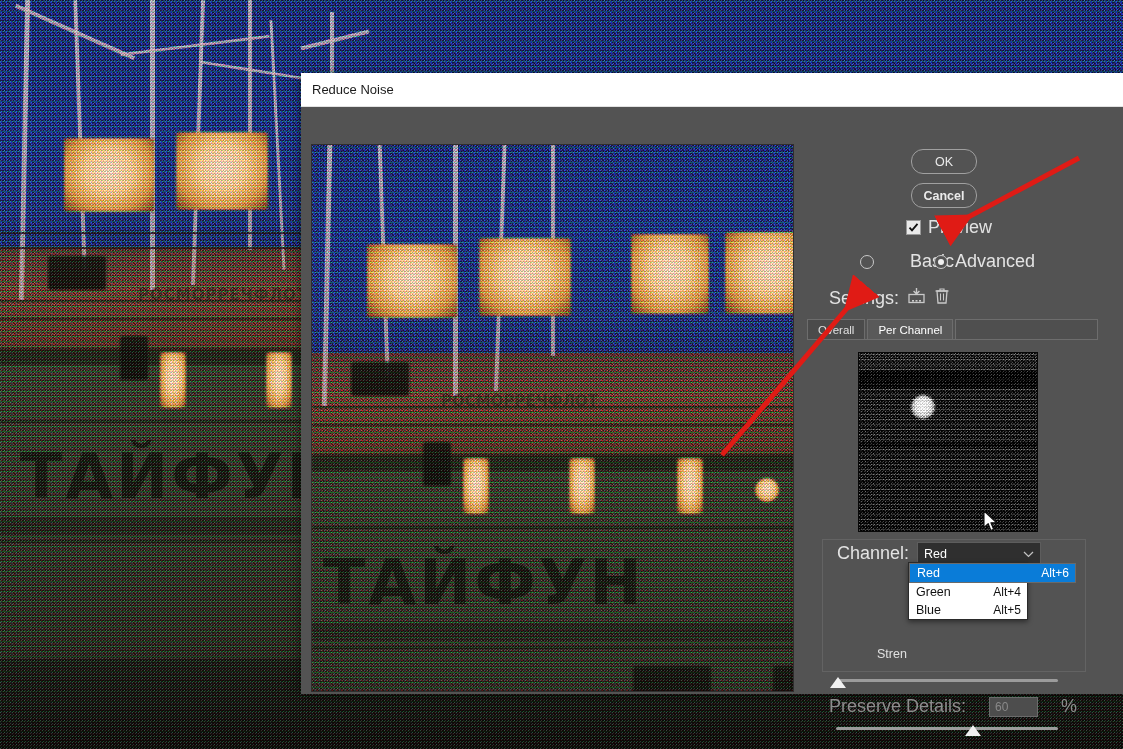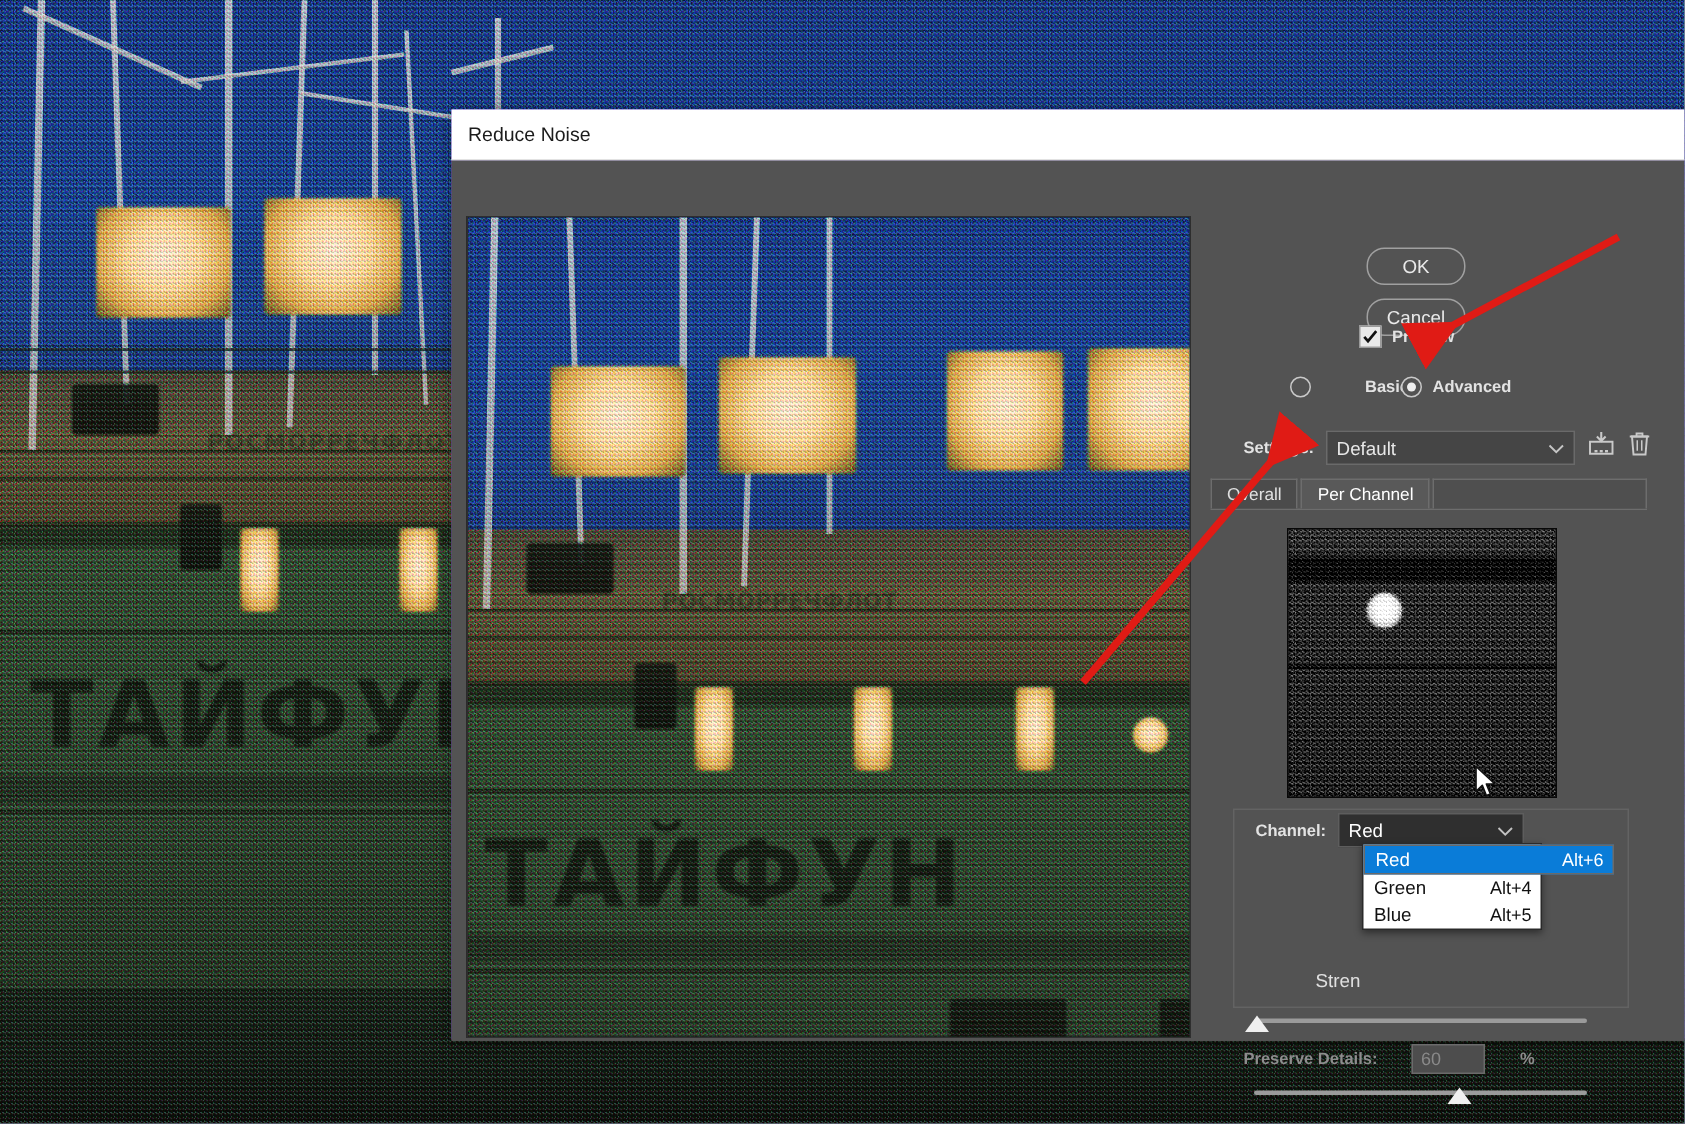--- a/index.html
+++ b/index.html
@@ -224,42 +224,42 @@
     height: 23px;
     border-radius: 12px;
     border: 1px solid #a0a0a0;
     background: #535353;
     color: #eaeaea;
     font-size: 12.5px;
     display: flex;
     align-items: center;
     justify-content: center;
     cursor: pointer;
-    margin: 16px auto;
+    margin: 0 auto;
   }
   #ok-btn { position: absolute; left: 107px; top: 42px; }
-  #cancel-btn { position: absolute; left: 107px; top: 76px; }
+  #cancel-btn { position: absolute; left: 107px; top: 76px; font-weight: bold; }
 
   .checkrow {
     position: absolute;
     left: 102px;
     top: 110px;
     display: flex;
     align-items: center;
     gap: 7px;
     cursor: pointer;
   }
   .cbox {
     width: 13px; height: 13px;
     background: #e9e9e9;
     border: 1px solid #9a9a9a;
     display: flex; align-items: center; justify-content: center;
   }
   .cbox svg { display:block; }
-  .lbl { color: #e3e3e3; font-size: 11px; font-weight: bold; }
+  .lbl { color: #e3e3e3; font-size: 18px; }
   .lbl.dim { color: #8d8d8d; }
 
   .radiorow {
     position: absolute;
     top: 144px;
     display: flex;
     align-items: center;
     gap: 7px;
     cursor: pointer;
   }
@@ -615,28 +615,20 @@
         </div>
         <div class="radiorow" id="radio-advanced">
           <span class="radio">
               <span class="dot"></span>
             </span>
           <span class="lbl">Advanced</span>
         </div>
 
         <div class="settingsrow">
           <span class="lbl">Settings:</span>
-          <span class="sel">
-            <span>Default</span>
-            <span class="chev">
-              <svg width="11" height="8" viewBox="0 0 11 8">
-                <path d="M1 2 L5.5 6.4 L10 2" fill="none" stroke="#dcdcdc" stroke-width="1.3"></path>
-              </svg>
-            </span>
-          </span>
           <span>
             <svg width="19" height="18" viewBox="0 0 19 18">
               <rect x="2" y="7.5" width="15" height="8" fill="none" stroke="#c9c9c9" stroke-width="1.3"></rect>
               <path d="M9.5 1 L9.5 6.5 M6.6 4 L9.5 7 L12.4 4" fill="none" stroke="#c9c9c9" stroke-width="1.4"></path>
               <rect x="5" y="13" width="2" height="1.6" fill="#c9c9c9"></rect>
               <rect x="8.5" y="13" width="2" height="1.6" fill="#c9c9c9"></rect>
               <rect x="12" y="13" width="2" height="1.6" fill="#c9c9c9"></rect>
             </svg>
           </span>
           <span>

